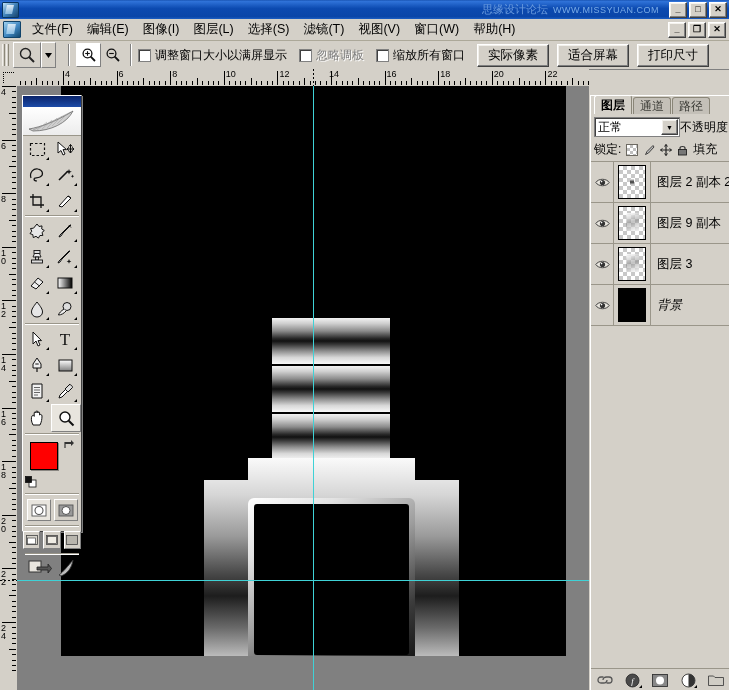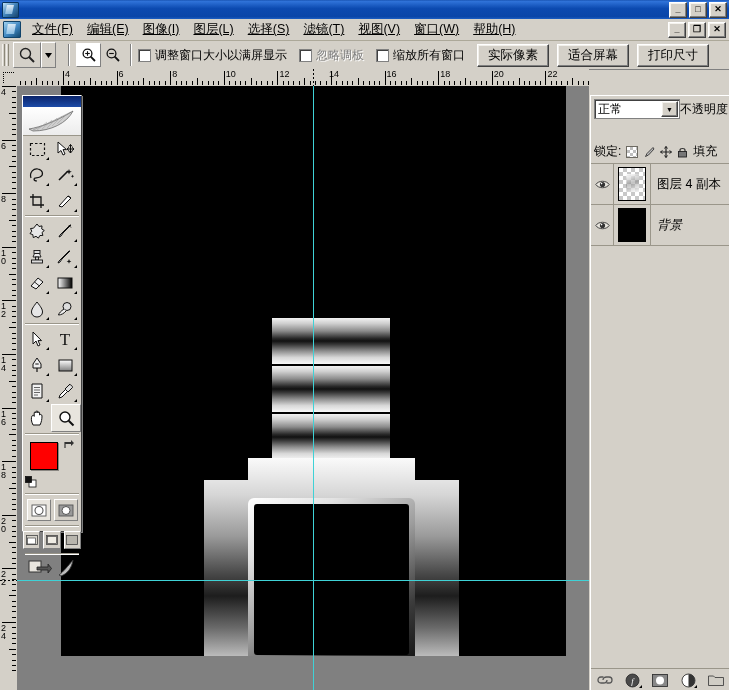--- a/index.html
+++ b/index.html
@@ -49,21 +49,20 @@
     border-bottom:1px solid #aca899;
   }
   .doc-icon{width:16px;height:15px;margin:0 4px 0 3px;flex:none;position:relative;
     background:linear-gradient(140deg,#9fd2f0 0,#3f86c0 55%,#12486f 100%);
     border:1px solid #10436a;border-radius:1px;}
   .doc-icon:after{content:"";position:absolute;left:3px;top:2px;width:8px;height:10px;
     background:linear-gradient(180deg,#fff 0,#a8d4f2 100%);opacity:.75;transform:skewX(-10deg);}
   .menu-item{
     padding:2px 7px;font-size:12.5px;color:#000;white-space:nowrap;cursor:default;
     font-family:"Liberation Sans","DejaVu Sans",sans-serif;
-    text-decoration:underline;
   }
   .menubar .winbtns2{position:absolute;right:3px;top:3px;display:flex;gap:2px;}
 
   
   .optbar{
     position:absolute;left:0;top:41px;width:729px;height:28px;
     background:#d4d0c8;display:flex;align-items:center;
     border-bottom:1px solid #808080;
   }
   .grip{width:8px;height:22px;margin-left:2px;margin-right:3px;flex:none;
@@ -169,21 +168,21 @@
   .lp-tab{height:16px;padding:0 6px;font-size:12px;display:flex;align-items:center;
     background:#c4c0b8;border:1px solid #8a8678;border-bottom:none;border-radius:3px 3px 0 0;margin-right:1px;color:#3b3b36;cursor:default;}
   .lp-tab.active{background:#d4d0c8;font-weight:bold;color:#000;height:18px;border-color:#fff #8a8678 #d4d0c8 #fff;}
   .lp-row1{display:flex;align-items:center;padding:3px 2px 2px 3px;gap:0;}
   .blend-sel{width:82px;height:18px;background:#fff;border:1px solid #808080;
     box-shadow:inset 1px 1px 0 #404040;display:flex;align-items:center;font-size:12px;padding-left:3px;position:relative;}
   .blend-arrow{position:absolute;right:1px;top:1px;width:15px;height:14px;background:#d4d0c8;
     border:1px solid #404040;border-top-color:#fff;border-left-color:#fff;
     box-shadow:inset -1px -1px 0 #808080,inset 1px 1px 0 #f2f0eb;display:flex;align-items:center;justify-content:center;font-size:7px;}
   .lp-lbl{font-size:12px;white-space:nowrap;}
-  .lp-row2{display:flex;align-items:center;padding:2px 2px 3px 3px;gap:5px;border-bottom:1px solid #9a968a;margin-top:20px;}
+  .lp-row2{display:flex;align-items:center;padding:2px 2px 3px 3px;gap:5px;border-bottom:1px solid #9a968a;}
   .lock-ck{width:10px;height:10px;border:1px solid #6d6a62;
     background:
       linear-gradient(45deg,#bfbfbf 25%,transparent 25%,transparent 75%,#bfbfbf 75%),
       linear-gradient(45deg,#bfbfbf 25%,#fff 25%,#fff 75%,#bfbfbf 75%);
     background-size:6px 6px;background-position:0 0,3px 3px;}
   .lp-list{background:#d4d0c8;}
   .lrow{height:40px;display:flex;align-items:center;border-bottom:1px solid #9a968a;position:relative;}
   .lrow.sel{background:#0a246a;}
   .lrow.sel .lname{color:#fff;}
   .eye-cell{width:22px;height:40px;display:flex;align-items:center;justify-content:center;
@@ -206,20 +205,24 @@
     border-left:3px solid transparent;border-bottom:3px solid #000;}
   svg{display:block;}
 </style>
 </head>
 <body>
 
 <div id="app">
 
   <div class="titlebar">
     <div class="ps-icon"></div>
+    <div class="watermark">
+      <span>思缘设计论坛</span>
+      <span class="wm-url">WWW.MISSYUAN.COM</span>
+    </div>
     <div class="winbtns">
       <div class="wb">_</div>
       <div class="wb">□</div>
       <div class="wb">✕</div>
     </div>
   </div>
 
   <div class="menubar">
     <div class="doc-icon"></div>
     <div class="menu-item">文件(F)</div>
@@ -805,20 +808,25 @@
         <rect x="1" y="2" width="12" height="11" fill="#e8e5de" stroke="#333" stroke-width="1"></rect>
         <path d="M9 8 L20 8 L20 5 L23.5 9.5 L20 14 L20 11 L9 11 Z" fill="#555" stroke="#222" stroke-width="0.8"></path>
       </svg>
       <svg width="20" height="18" viewBox="0 0 20 18">
         <path d="M3 16 C7 13 12 7 17 1 C16 9 11 15 5 17 Z" fill="#bdbdbd" stroke="#333" stroke-width="0.9"></path>
       </svg>
     </div>
   </div>
 
   <div class="layers">
+    <div class="lp-tabs">
+      <div class="lp-tab active">图层</div>
+      <div class="lp-tab">通道</div>
+      <div class="lp-tab">路径</div>
+    </div>
 
     <div class="lp-row1">
       <div class="blend-sel">
         <span>正常</span>
         <span class="blend-arrow">▼</span>
       </div>
       <span class="lp-lbl">不透明度</span>
     </div>
 
     <div class="lp-row2">
@@ -832,36 +840,70 @@
         <path d="M6 0.5 l-1.5 2 M6 0.5 l1.5 2 M6 11.5 l-1.5 -2 M6 11.5 l1.5 -2 M0.5 6 l2 -1.5 M0.5 6 l2 1.5 M11.5 6 l-2 -1.5 M11.5 6 l-2 1.5" stroke="#222" stroke-width="1" fill="none"></path>
       </svg>
       <svg width="11" height="12" viewBox="0 0 11 12">
         <path d="M3 6 L3 4 C3 2 8 2 8 4 L8 6" fill="none" stroke="#333" stroke-width="1.2"></path>
         <rect x="1.5" y="5.5" width="8" height="5.5" fill="#777" stroke="#222" stroke-width="0.9"></rect>
       </svg>
       <span class="lp-lbl">填充</span>
     </div>
 
     <div class="lp-list" id="layer-list">
+        <div class="lrow">
+          <div class="eye-cell">
+            <span>
+              <svg width="15" height="11" viewBox="0 0 15 11">
+                <path d="M0.8 5.5 C3.5 1.2 11.5 1.2 14.2 5.5 C11.5 9.8 3.5 9.8 0.8 5.5 Z" fill="#e8e5de" stroke="#333" stroke-width="0.9"></path>
+                <circle cx="7.5" cy="5.5" r="2.6" fill="#333"></circle>
+                <circle cx="6.6" cy="4.6" r="0.8" fill="#fff"></circle>
+              </svg>
+            </span>
+          </div>
+          <div class="thumb-cell">
+            <div class="thumb">
+              <div style="position: absolute; left: 11px; top: 13px; width: 4px; height: 6px; background: linear-gradient(rgb(238, 238, 238), rgb(51, 51, 51), rgb(221, 221, 221));"></div>
+            </div>
+          </div>
+          <div class="lname">图层 2 副本 2</div>
+        </div>
         <div class="lrow">
           <div class="eye-cell">
             <span>
               <svg width="15" height="11" viewBox="0 0 15 11">
                 <path d="M0.8 5.5 C3.5 1.2 11.5 1.2 14.2 5.5 C11.5 9.8 3.5 9.8 0.8 5.5 Z" fill="#e8e5de" stroke="#333" stroke-width="0.9"></path>
                 <circle cx="7.5" cy="5.5" r="2.6" fill="#333"></circle>
                 <circle cx="6.6" cy="4.6" r="0.8" fill="#fff"></circle>
               </svg>
             </span>
           </div>
           <div class="thumb-cell">
             <div class="thumb">
               <div style="position: absolute; left: 7px; top: 6px; width: 13px; height: 18px; background: linear-gradient(160deg, rgba(255, 255, 255, 0.95), rgba(120, 120, 120, 0.45), rgba(255, 255, 255, 0.8));"></div>
             </div>
           </div>
-          <div class="lname">图层 4 副本</div>
+          <div class="lname">图层 9 副本</div>
+        </div>
+        <div class="lrow">
+          <div class="eye-cell">
+            <span>
+              <svg width="15" height="11" viewBox="0 0 15 11">
+                <path d="M0.8 5.5 C3.5 1.2 11.5 1.2 14.2 5.5 C11.5 9.8 3.5 9.8 0.8 5.5 Z" fill="#e8e5de" stroke="#333" stroke-width="0.9"></path>
+                <circle cx="7.5" cy="5.5" r="2.6" fill="#333"></circle>
+                <circle cx="6.6" cy="4.6" r="0.8" fill="#fff"></circle>
+              </svg>
+            </span>
+          </div>
+          <div class="thumb-cell">
+            <div class="thumb">
+              <div style="position: absolute; left: 7px; top: 6px; width: 13px; height: 18px; background: linear-gradient(160deg, rgba(255, 255, 255, 0.95), rgba(120, 120, 120, 0.45), rgba(255, 255, 255, 0.8));"></div>
+            </div>
+          </div>
+          <div class="lname">图层 3</div>
         </div>
         <div class="lrow">
           <div class="eye-cell">
             <span>
               <svg width="15" height="11" viewBox="0 0 15 11">
                 <path d="M0.8 5.5 C3.5 1.2 11.5 1.2 14.2 5.5 C11.5 9.8 3.5 9.8 0.8 5.5 Z" fill="#e8e5de" stroke="#333" stroke-width="0.9"></path>
                 <circle cx="7.5" cy="5.5" r="2.6" fill="#333"></circle>
                 <circle cx="6.6" cy="4.6" r="0.8" fill="#fff"></circle>
               </svg>
             </span>

